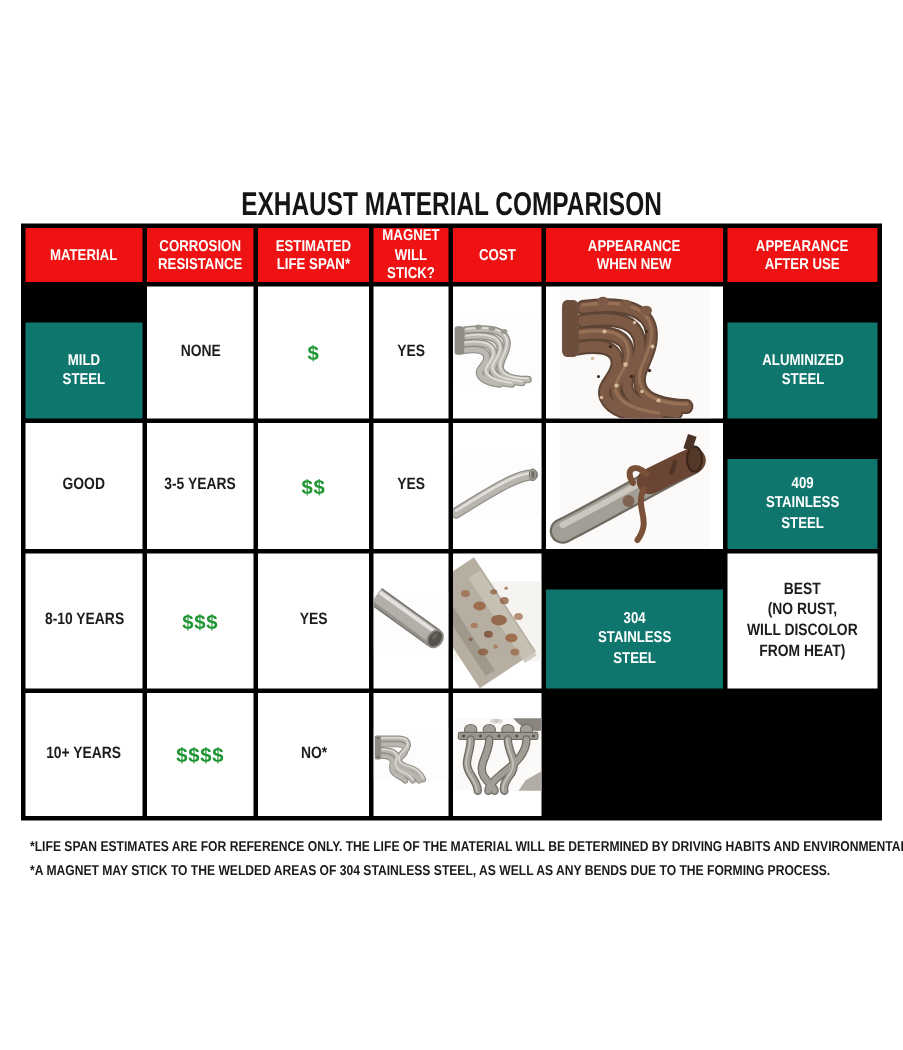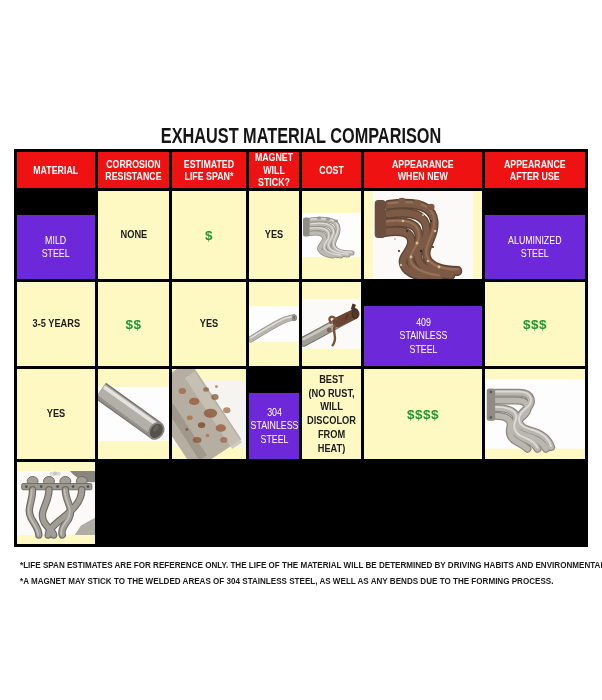--- a/index.html
+++ b/index.html
@@ -18,25 +18,25 @@
   }
 
   .grid{
     position:absolute;left:14px;top:149px;
     display:grid;
     grid-template-columns:78px 71px 74px 50px 59px 118px 100px;
     grid-template-rows:36px 88px 84px 90px 82px;
     gap:3px;padding:3px;background:#000000;
   }
   .cell{
-    background:#fef9c3;display:flex;align-items:center;justify-content:center;
+    background:#ffffff;display:flex;align-items:center;justify-content:center;
     text-align:center;overflow:hidden;
   }
   .hdr{background:#ee1212;color:#ffffff;font-weight:bold;font-size:10.5px;line-height:1.18;}
-  .mat{background:#6d28d9;color:#ffffff;font-weight:normal;font-size:10.5px;line-height:1.25;margin-top:24px;}
+  .mat{background:#0f766e;color:#ffffff;font-weight:bold;font-size:10.5px;line-height:1.25;margin-top:24px;}
   .txt{color:#1c1c1c;font-weight:bold;font-size:11px;line-height:1.25;}
   .cost{color:#1e9632;font-weight:bold;font-size:13.5px;letter-spacing:0.5px;}
   .photo{padding:0;}
   .photo svg{width:100%;height:100%;display:block;}
 
   .c{display:inline-block;transform:scaleX(0.84);transform-origin:50% 50%;white-space:pre-line;}
 
   .footnotes{
     position:absolute;left:20px;top:557px;width:575px;
     color:#1a1a1a;font-weight:bold;font-size:9.5px;line-height:15.5px;
@@ -166,20 +166,23 @@
             <circle cx="60" cy="56" r="1.1"></circle>
         </g>
       </svg>
     </div>
 
     <div class="cell mat">
         <span class="c">ALUMINIZED
 STEEL</span>
       </div>
     <div class="cell txt">
+        <span class="c">GOOD</span>
+      </div>
+    <div class="cell txt">
         <span class="c">3-5 YEARS</span>
       </div>
     <div class="cell cost">
         <span>$$</span>
       </div>
     <div class="cell txt">
         <span class="c">YES</span>
       </div>
 
     <div class="cell photo">
@@ -206,20 +209,23 @@
         <path d="M56,44 C50,58 62,64 52,78" fill="none" stroke="#7a5038" stroke-width="4" stroke-linecap="round"></path>
         <path d="M58,34 C50,26 43,31 49,40" fill="none" stroke="#7a5038" stroke-width="4" stroke-linecap="round"></path>
         <rect x="84" y="8" width="6" height="10" fill="#4a3326" transform="rotate(18 87 13)"></rect>
       </svg>
     </div>
 
     <div class="cell mat">
         <span class="c">409
 STAINLESS
 STEEL</span>
+      </div>
+    <div class="cell txt">
+        <span class="c">8-10 YEARS</span>
       </div>
     <div class="cell cost">
         <span>$$$</span>
       </div>
     <div class="cell txt">
         <span class="c">YES</span>
       </div>
 
     <div class="cell photo">
       <svg viewBox="0 0 118 90" role="img" aria-label="new straight polished stainless tube">
@@ -265,22 +271,28 @@
         <span class="c">304
 STAINLESS
 STEEL</span>
       </div>
     <div class="cell txt">
         <span class="c">BEST
 (NO RUST,
 WILL DISCOLOR
 FROM HEAT)</span>
       </div>
+    <div class="cell txt">
+        <span class="c">10+ YEARS</span>
+      </div>
     <div class="cell cost">
         <span>$$$$</span>
+      </div>
+    <div class="cell txt">
+        <span class="c">NO*</span>
       </div>
 
     <div class="cell photo">
       <svg viewBox="0 0 118 82" role="img" aria-label="new shiny 304 stainless headers with S-bend tubes">
         <rect x="0" y="0" width="118" height="82" fill="#fdfdfd"></rect>
         <g class="tube" stroke="#8b8881" stroke-width="9.5">
           <path d="M12,16 L40,16 C56,16 58,28 48,36 C36,46 38,56 52,60 C64,63 74,68 78,80"></path>
           <path d="M12,25 L38,25 C52,25 54,36 44,44 C33,53 35,62 48,66 C59,69 68,74 72,82"></path>
           <path d="M12,34 C30,34 40,40 36,50 C32,59 36,66 46,70 C54,73 60,78 62,82"></path>
           <path d="M12,43 C26,43 32,48 30,56 C28,64 30,70 38,74 C44,77 48,80 50,82"></path>

